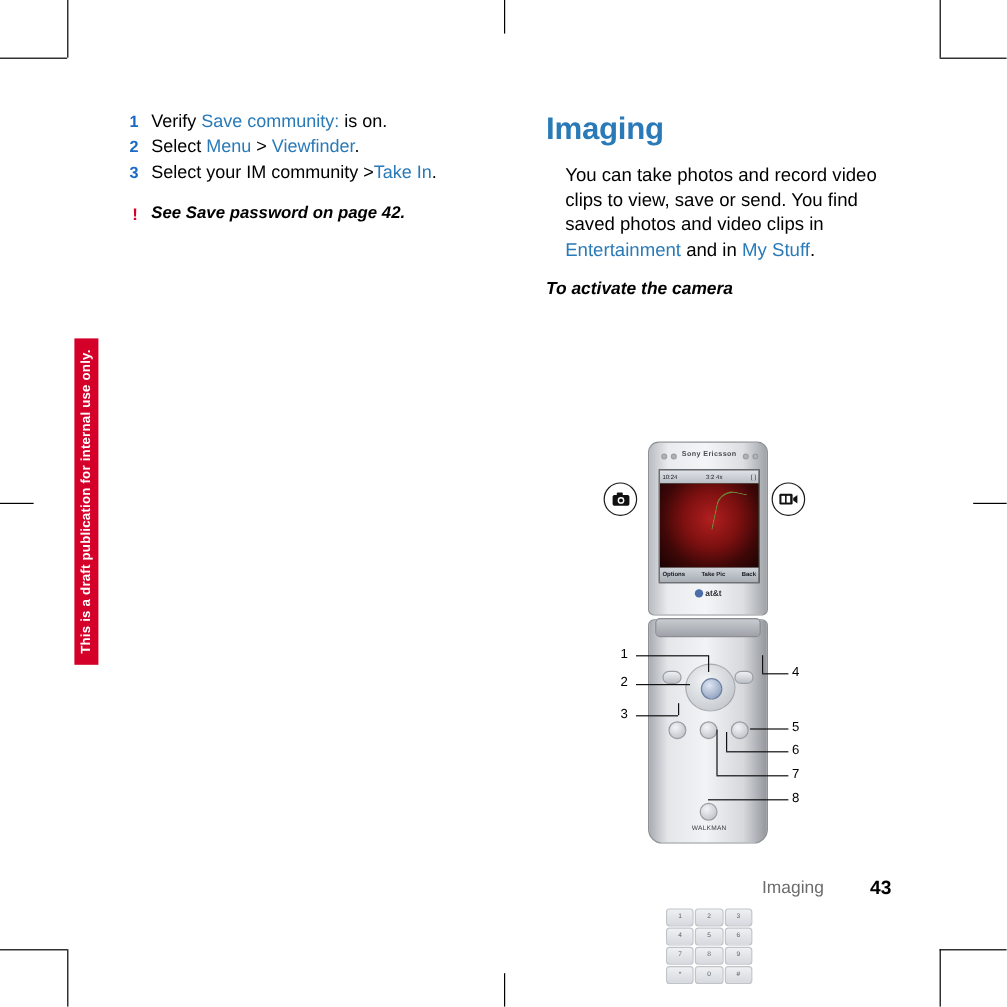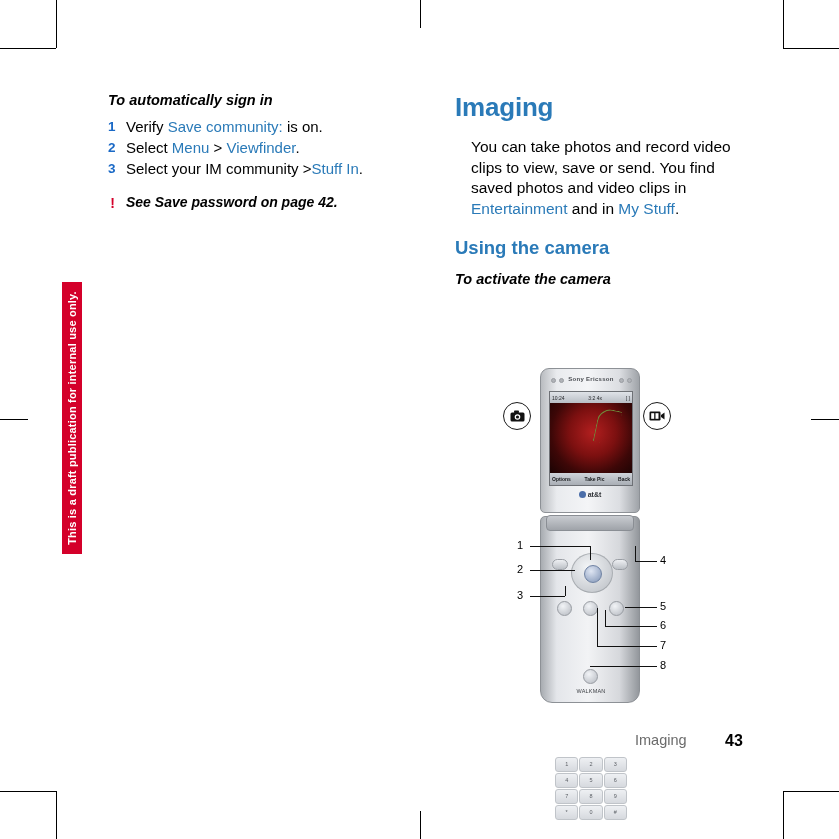--- a/index.html
+++ b/index.html
@@ -410,36 +410,34 @@
 <div class="crop reg-line-v" style="left:420px; top:0px; height:28px;"></div>
 <div class="crop reg-line-v" style="left:420px; top:811px; height:28px;"></div>
 <div class="crop reg-line-h" style="left:0px; top:419px; width:28px;"></div>
 <div class="crop reg-line-h" style="left:811px; top:419px; width:28px;"></div>
 
 <div class="draft-banner">
   <span>This is a draft publication for internal use only.</span>
 </div>
 
 <div class="col-left">
-  <h3 class="sub">To automatically sign in</h3>
   <ol class="steps" id="steps-list">
       <li><span class="num">1</span><span>Verify </span><span class="lnk">Save community:</span><span> is on.</span></li>
       <li><span class="num">2</span><span>Select </span><span class="lnk">Menu</span><span> &gt; </span><span class="lnk">Viewfinder</span><span>.</span></li>
-      <li><span class="num">3</span><span>Select your IM community &gt;</span><span class="lnk">Stuff In</span><span>.</span></li>
+      <li><span class="num">3</span><span>Select your IM community &gt;</span><span class="lnk">Take In</span><span>.</span></li>
     </ol>
   <div class="note">
     <span class="bang">!</span>
     <span>See Save password on page 42.</span>
   </div>
 </div>
 
 <div class="col-right">
   <h1 class="title">Imaging</h1>
   <p class="body" id="intro-paragraph"><span>You can take photos and record video clips to view, save or send. You find saved photos and video clips in </span><span class="lnk">Entertainment</span><span> and in </span><span class="lnk">My Stuff</span><span>.</span></p>
-  <h2 class="section">Using the camera</h2>
   <h3 class="sub">To activate the camera</h3>
 </div>
 
 <div class="phone-figure">
 
   <div class="callout-icon" style="left:48px; top:44px;">
     <svg width="15" height="12" viewBox="0 0 15 12">
       <rect x="0.5" y="2.5" width="14" height="9" rx="1.5" fill="#111"></rect>
       <rect x="4" y="0.5" width="5" height="2.5" rx="0.8" fill="#111"></rect>
       <circle cx="7.5" cy="7" r="2.8" fill="#fff"></circle>

